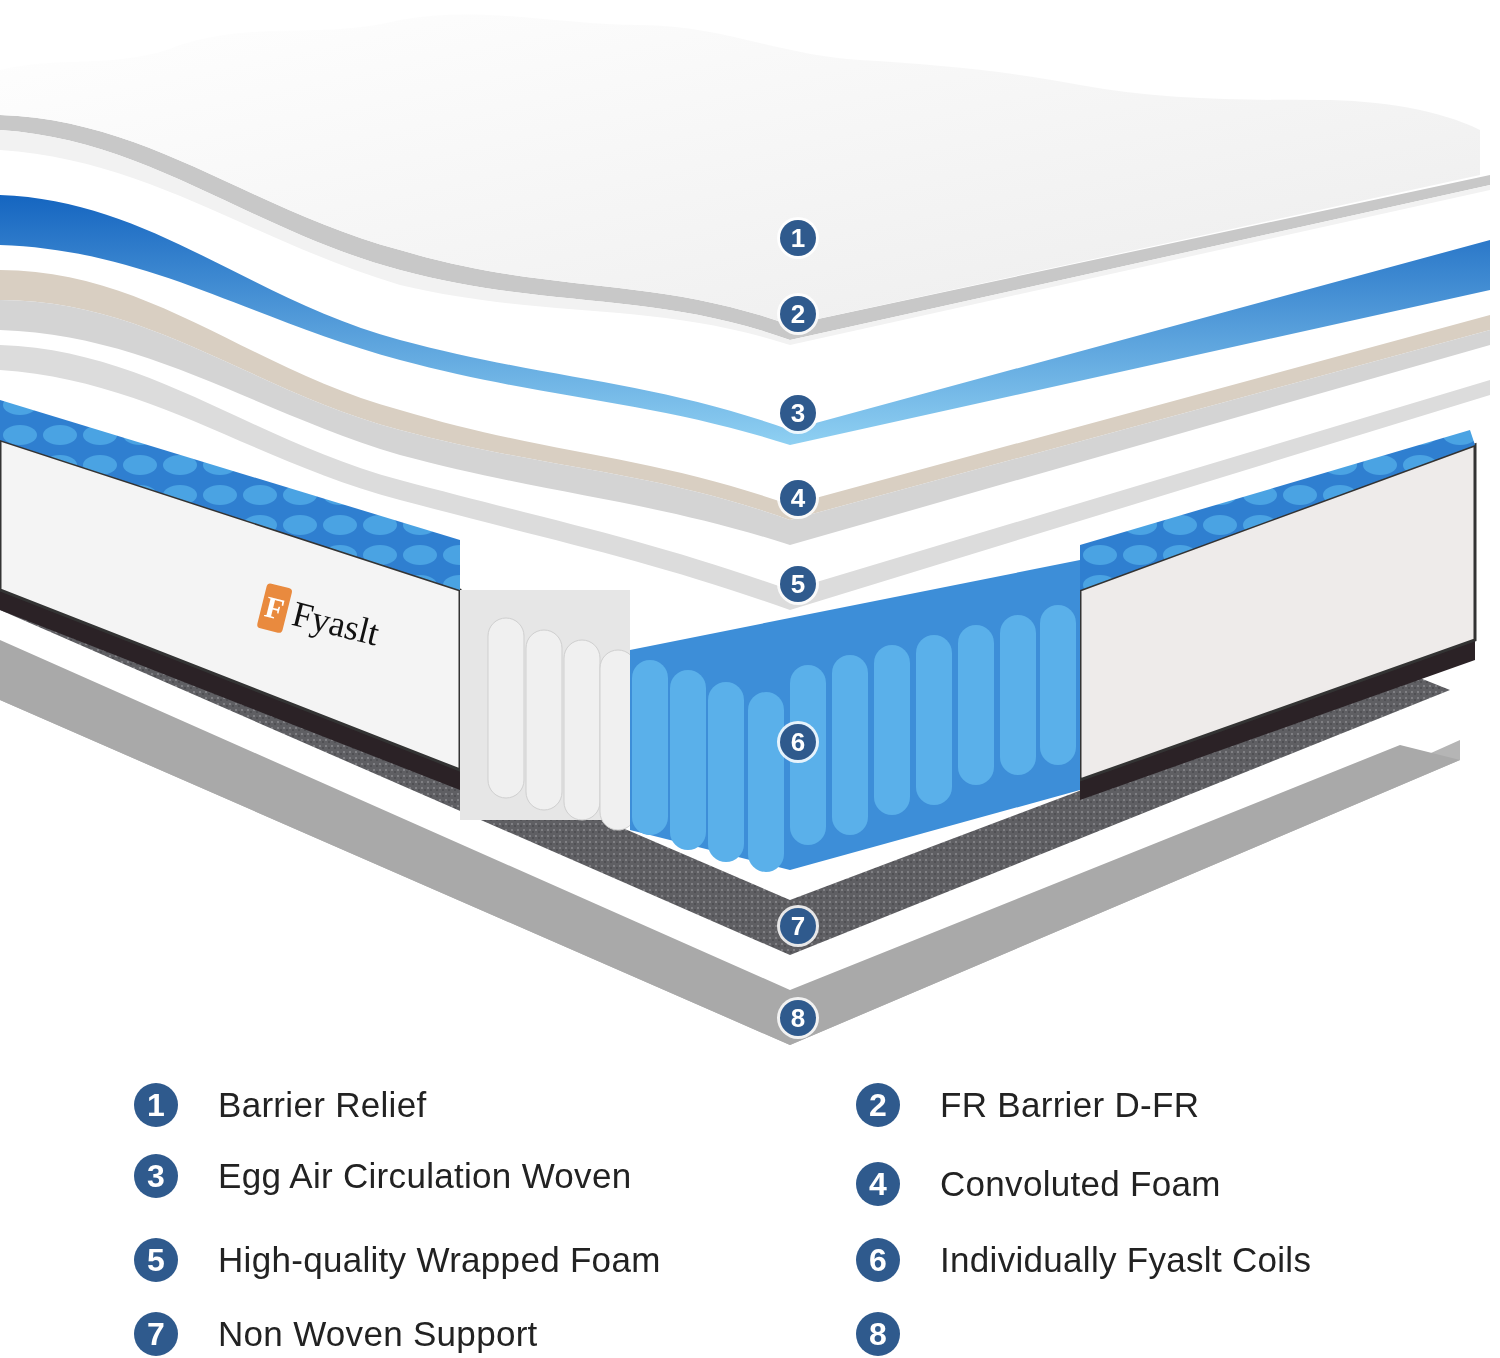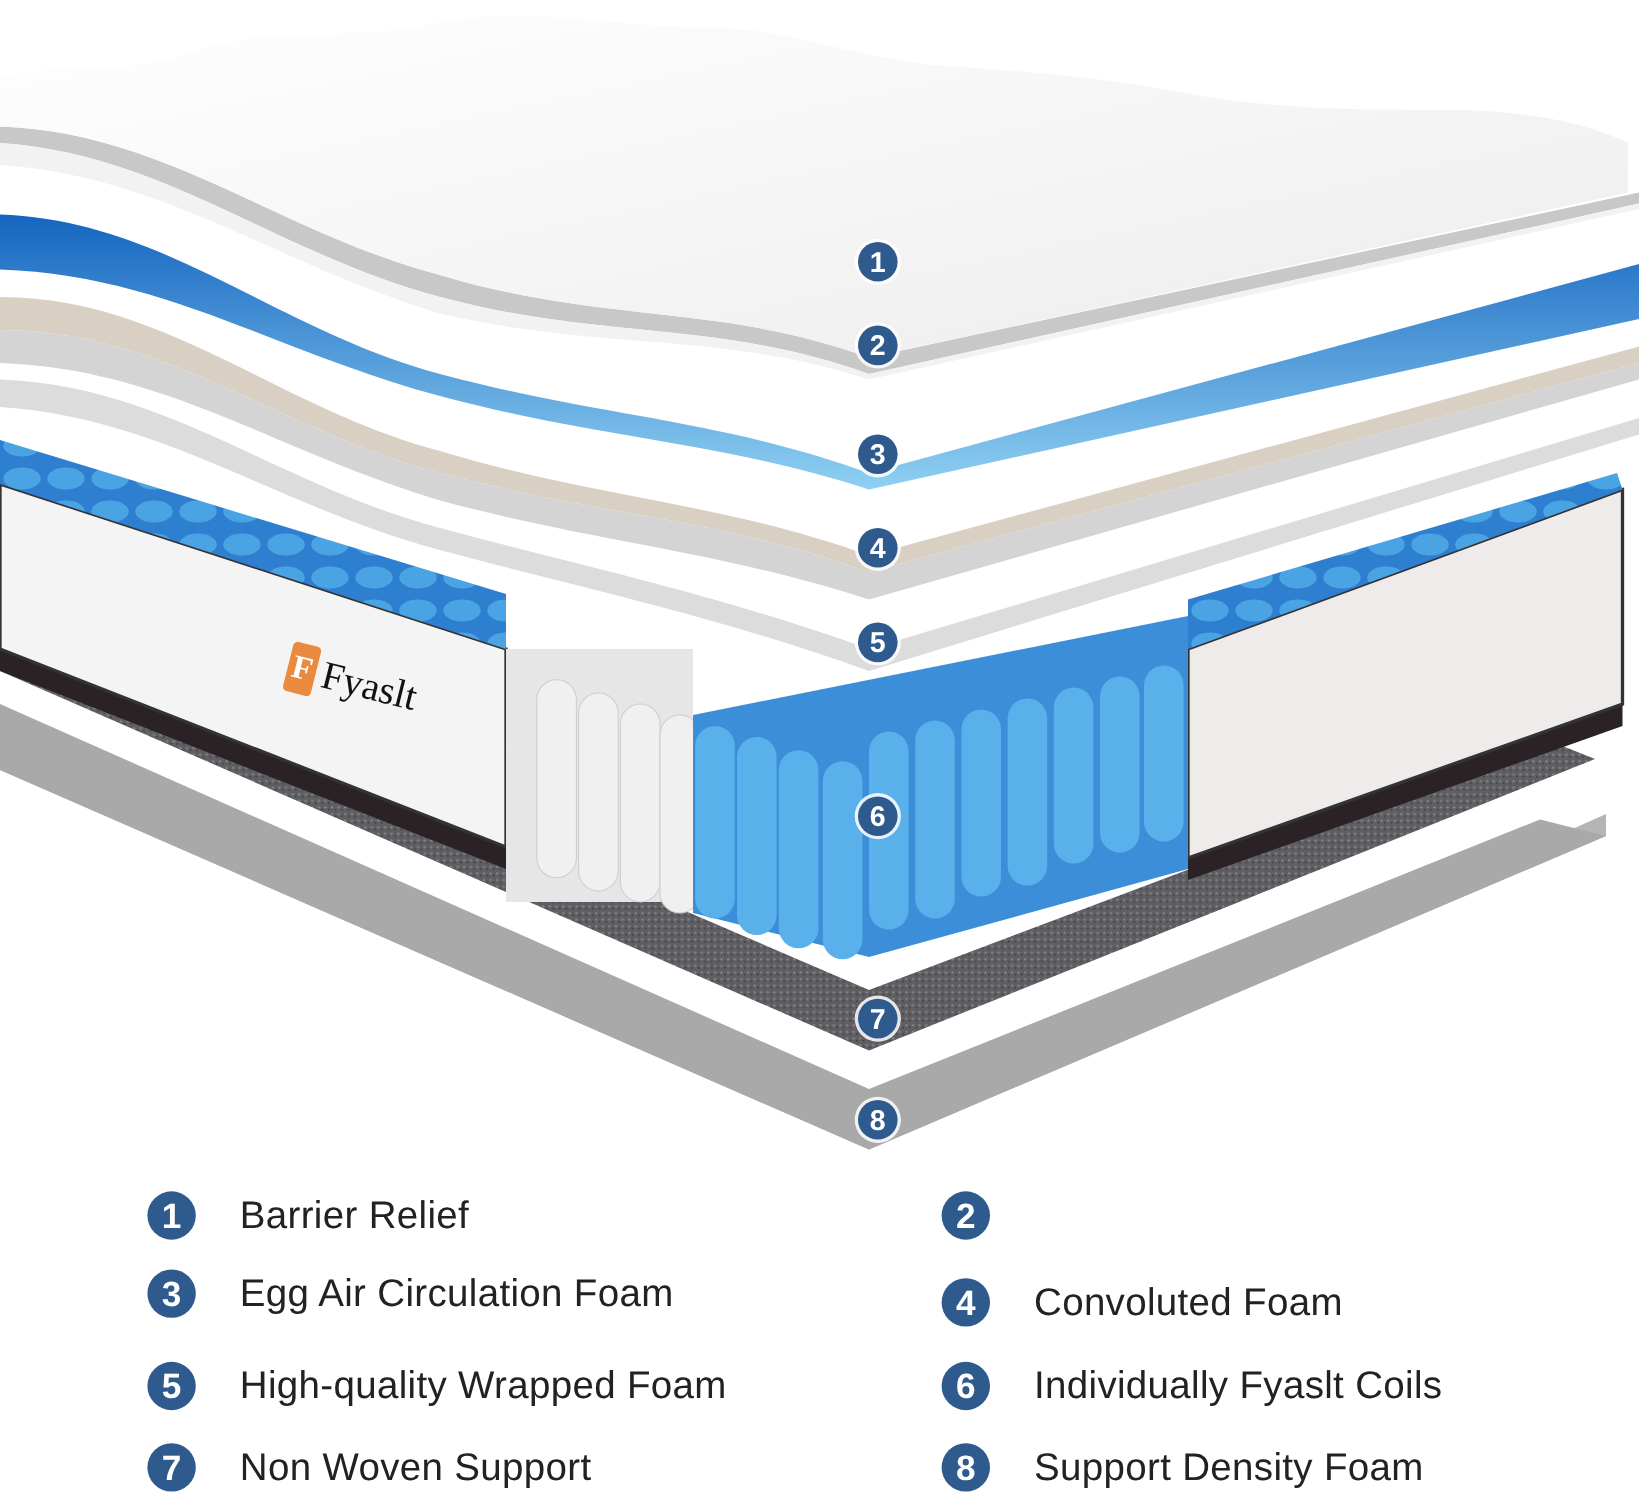--- a/index.html
+++ b/index.html
@@ -103,38 +103,38 @@
   <div class="marker" style="left:780px;top:1000px;">8</div>
 </div>
 
 <div class="legend">
   <div class="legend-item" style="left:134px;top:13px;">
     <div class="legend-badge">1</div>
     <div class="legend-label">Barrier Relief</div>
   </div>
   <div class="legend-item" style="left:856px;top:13px;">
     <div class="legend-badge">2</div>
+    <div class="legend-label">FR Barrier D-FR</div>
   </div>
   <div class="legend-item" style="left:134px;top:84px;">
     <div class="legend-badge">3</div>
-    <div class="legend-label">Egg Air Circulation Foam</div>
+    <div class="legend-label">Egg Air Circulation Woven</div>
   </div>
   <div class="legend-item" style="left:856px;top:92px;">
     <div class="legend-badge">4</div>
     <div class="legend-label">Convoluted Foam</div>
   </div>
   <div class="legend-item" style="left:134px;top:168px;">
     <div class="legend-badge">5</div>
     <div class="legend-label">High-quality Wrapped Foam</div>
   </div>
   <div class="legend-item" style="left:856px;top:168px;">
     <div class="legend-badge">6</div>
     <div class="legend-label">Individually Fyaslt Coils</div>
   </div>
   <div class="legend-item" style="left:134px;top:242px;">
     <div class="legend-badge">7</div>
     <div class="legend-label">Non Woven Support</div>
   </div>
   <div class="legend-item" style="left:856px;top:242px;">
     <div class="legend-badge">8</div>
-    <div class="legend-label">Support Density Foam</div>
   </div>
 </div>
 
 </body></html>

